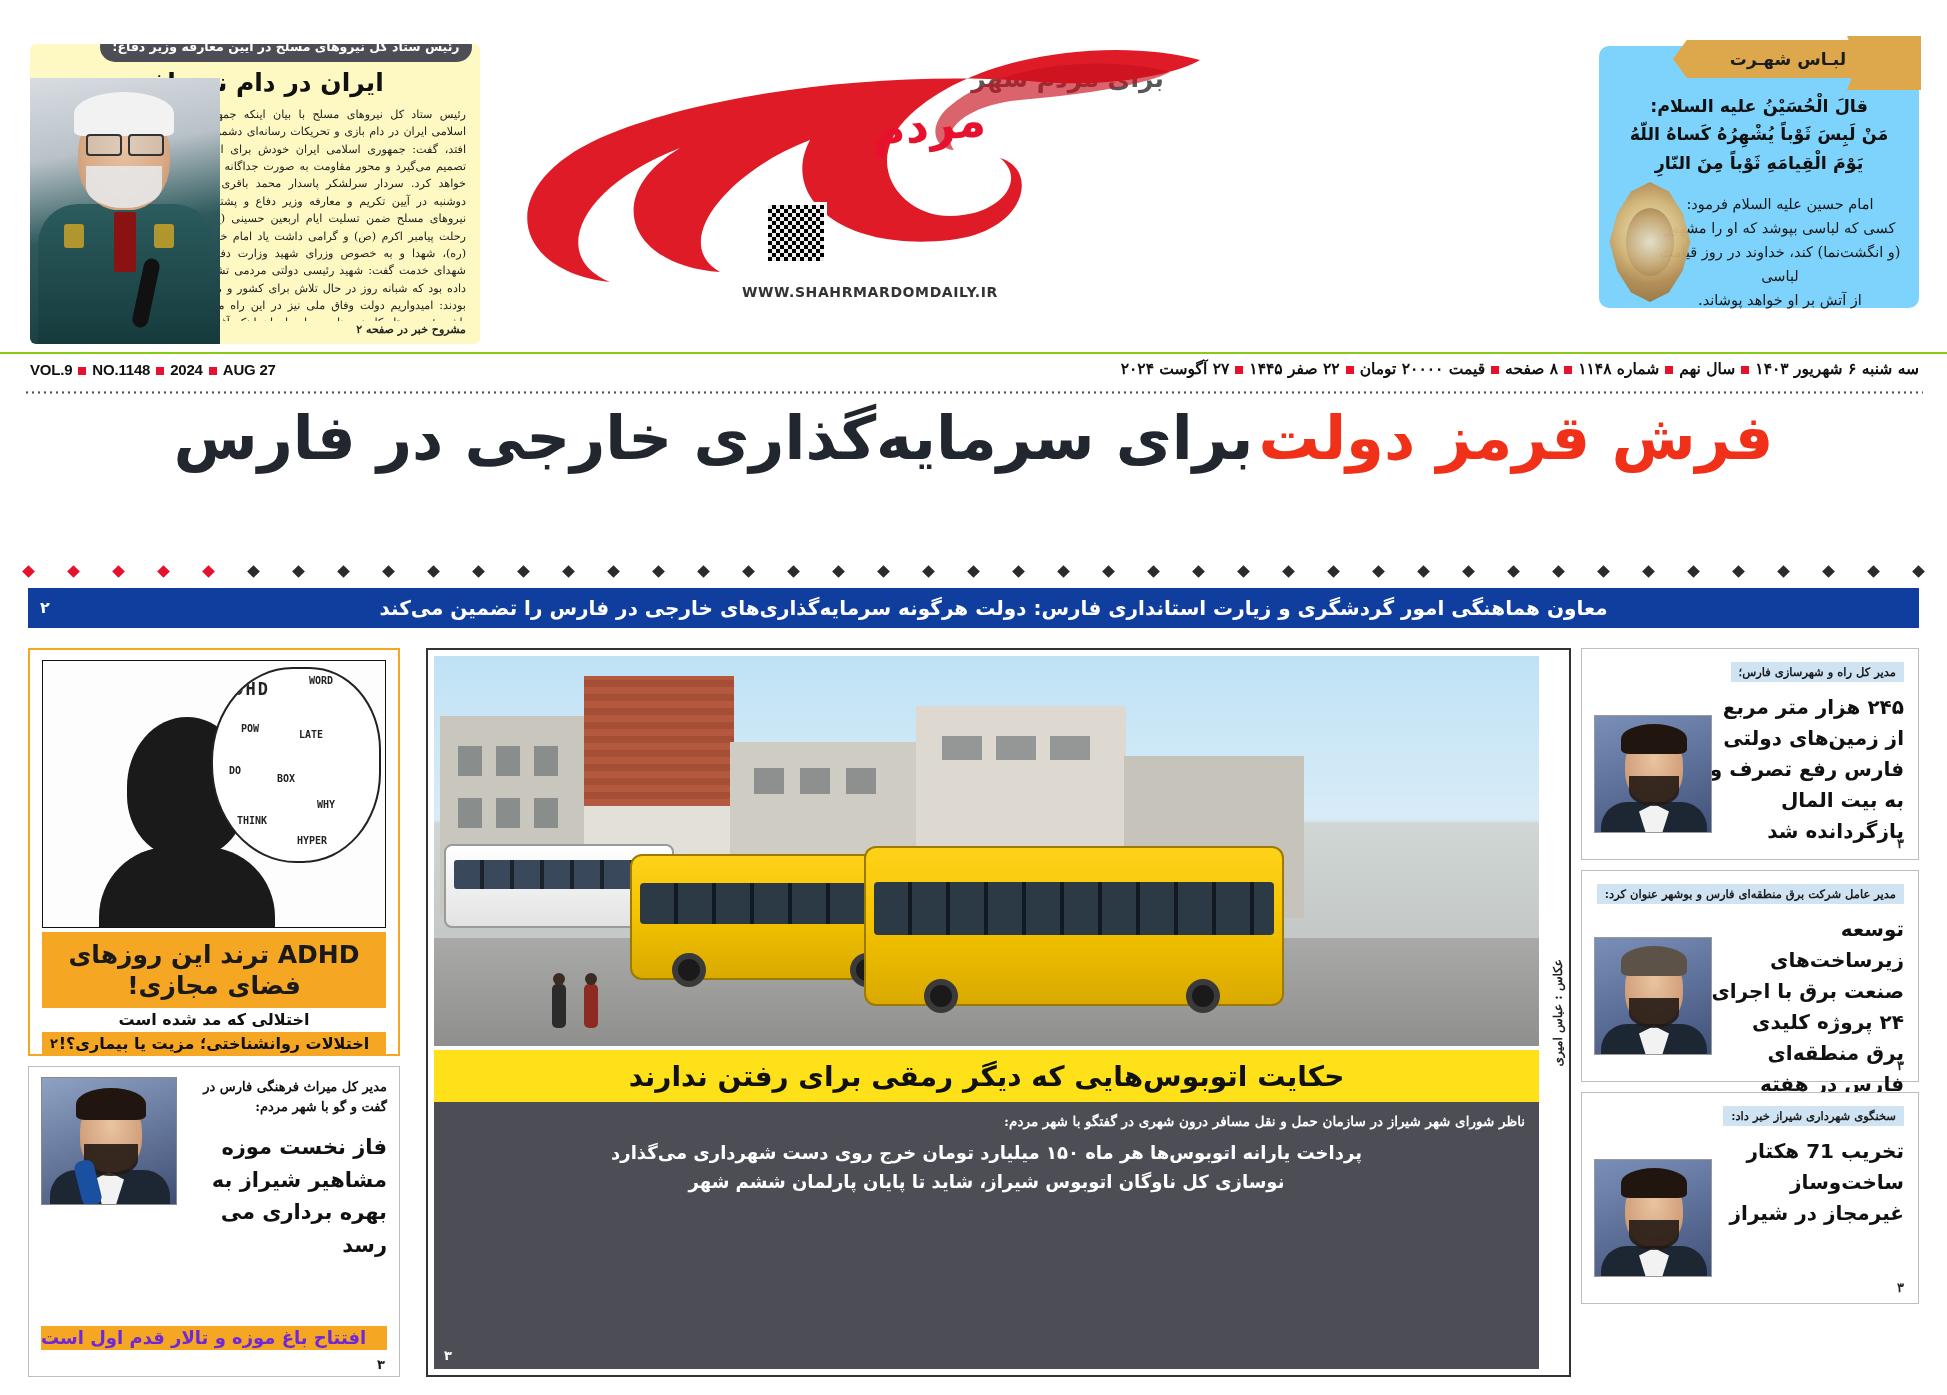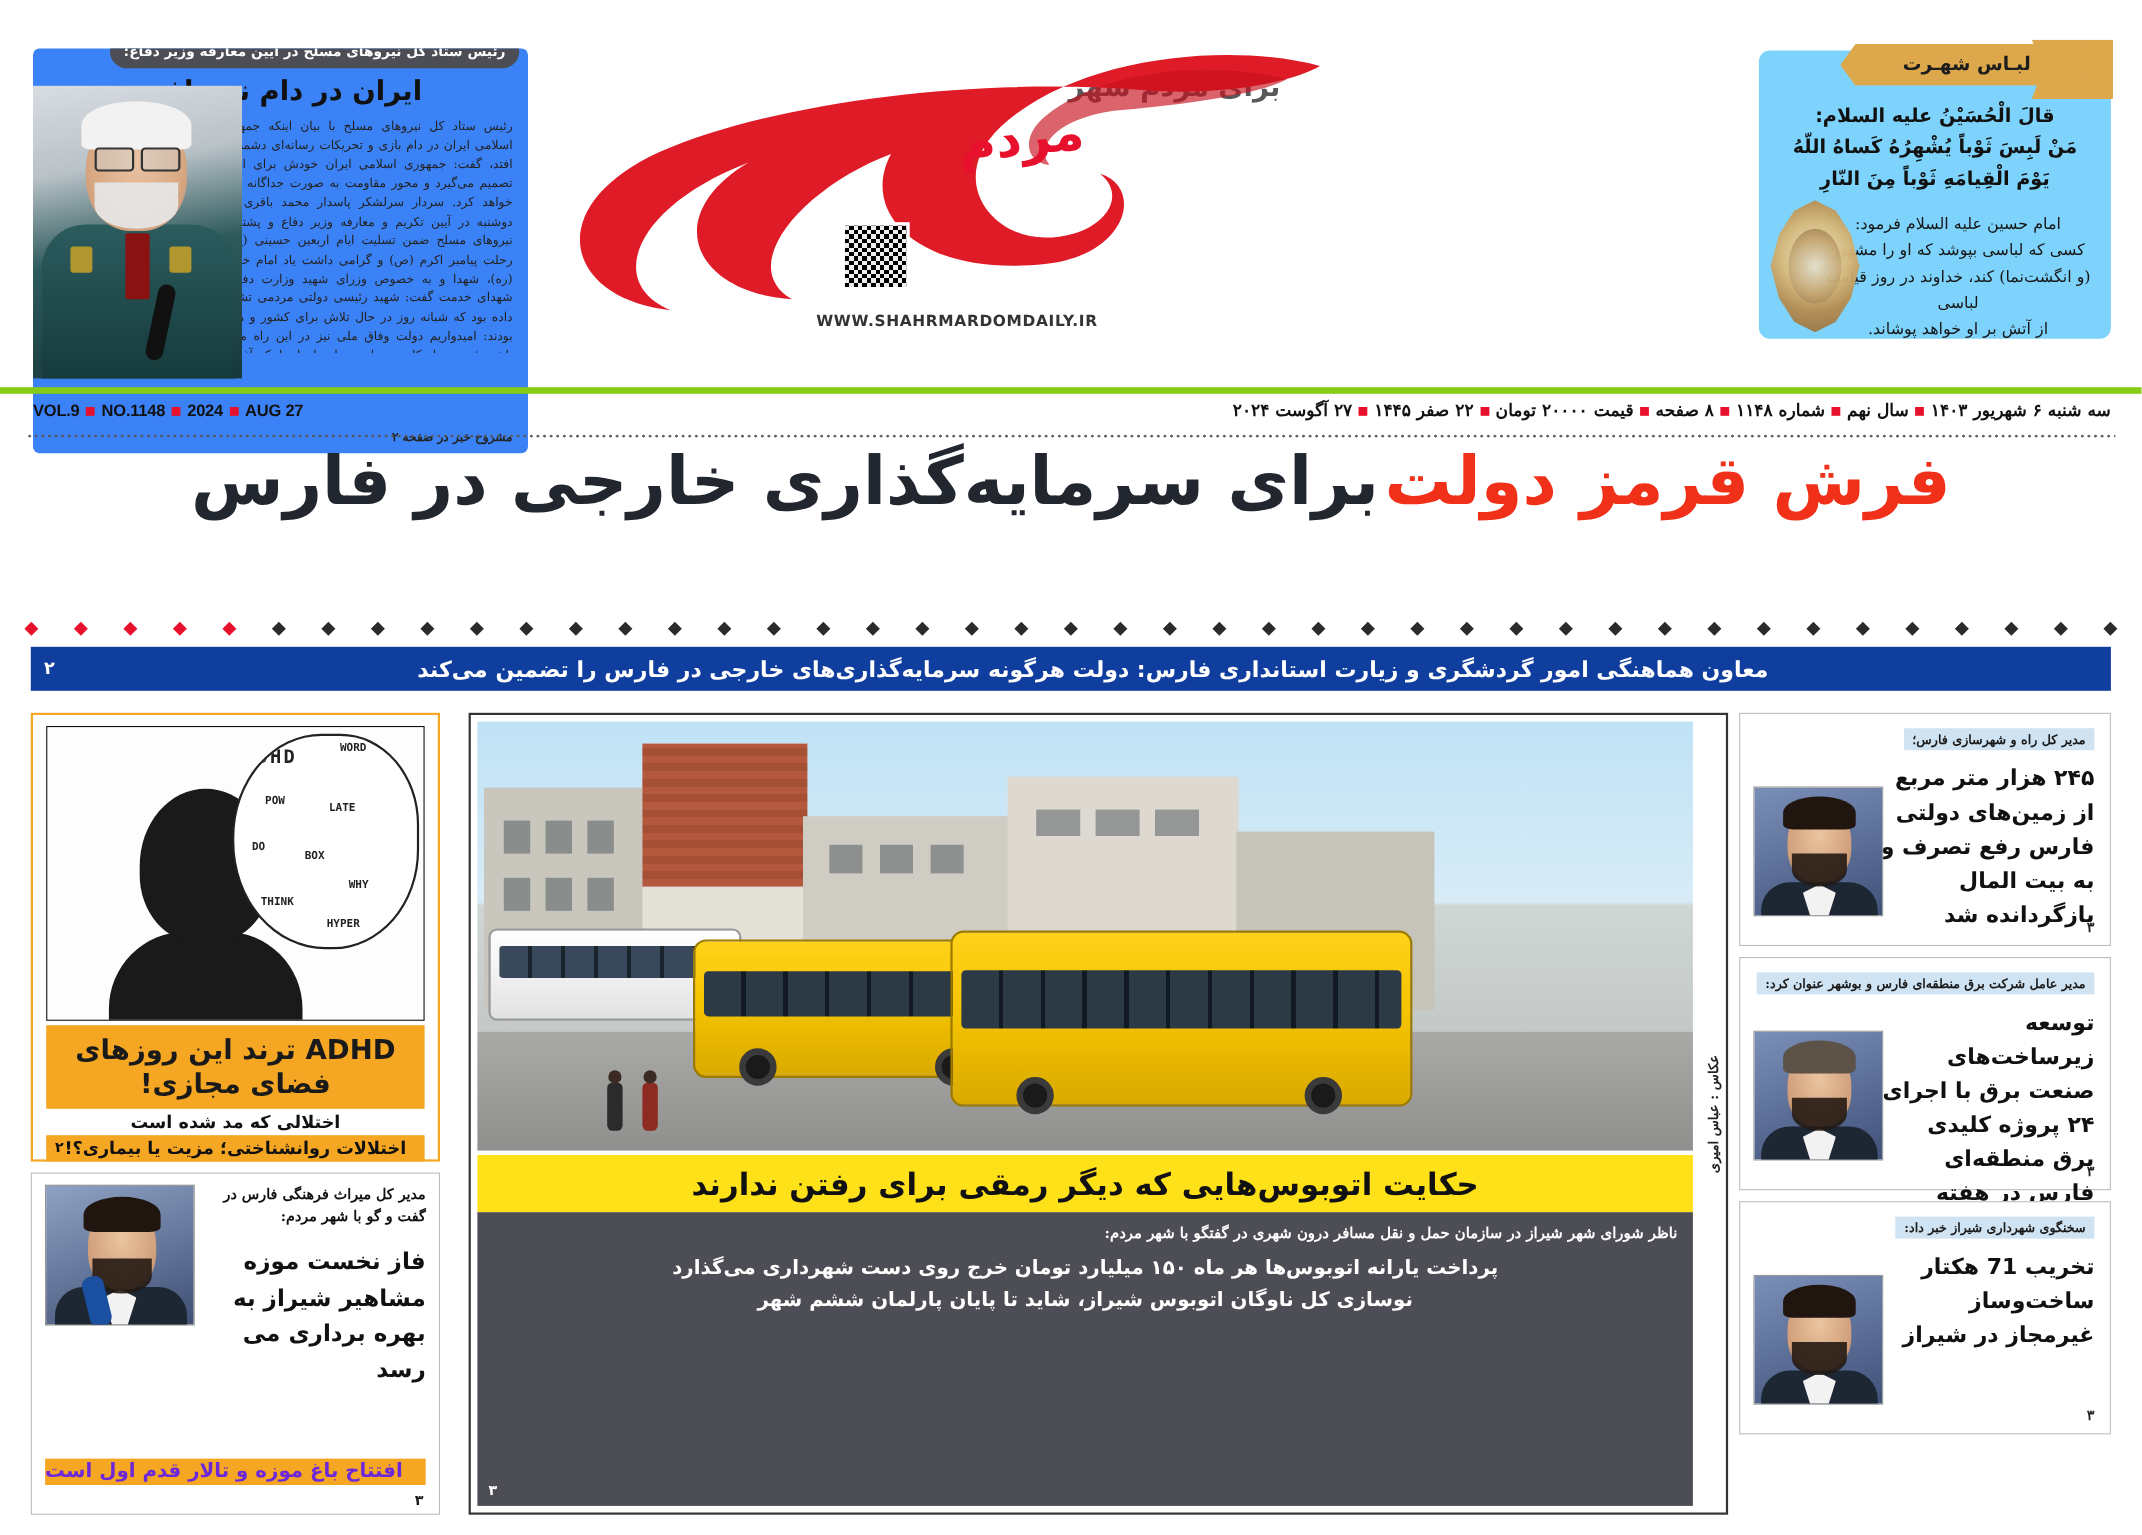--- a/index.html
+++ b/index.html
@@ -10,22 +10,22 @@
     position:relative; overflow:hidden;
     color:#1a1a1a;
   }
   .page { position:relative; width:1947px; height:1395px; background:#fff; }
 
   
   .masthead { position:relative; height:352px; width:100%; }
 
   
   .lead-card {
-    position:absolute; left:30px; top:44px; width:450px; height:368px;
-    background:#3b82f6; border-radius:6px; overflow:hidden;
+    position:absolute; left:30px; top:44px; width:450px; height:300px;
+    background:#fef9c3; border-radius:6px; overflow:hidden;
   }
   .lead-kicker {
     position:absolute; right:8px; top:-12px; left:70px; height:30px;
     background:#4d4d55; color:#fff; border-radius:15px;
     font-size:12.5px; font-weight:bold; line-height:30px;
     text-align:center; white-space:nowrap; overflow:hidden;
     letter-spacing:-.2px;
   }
   .lead-title {
     position:absolute; top:24px; right:14px; left:14px;
@@ -118,21 +118,21 @@
     background:radial-gradient(circle at 50% 42%, #f2e4c2 0%, #d9b878 38%, #b78c50 62%, #8d6a3a 100%);
     clip-path:polygon(50% 0,72% 8%,88% 26%,97% 50%,88% 74%,72% 92%,50% 100%,28% 92%,12% 74%,3% 50%,12% 26%,28% 8%);
     opacity:.95;
   }
   .medallion:after{content:'';position:absolute;inset:22%;border-radius:50%;
     background:radial-gradient(circle,#e8e0c8 0%,#c9a56c 60%,#9c7540 100%);}
 
   
   .infobar {
     position:absolute; left:0; right:0; top:352px; height:40px;
-    border-top:6px solid #84cc16;
+    border-top:2px solid #84cc16;
   }
   .info-en {
     position:absolute; left:30px; top:7px; direction:ltr;
     font-size:15px; font-weight:bold; color:#111;
     font-family:"Liberation Sans",sans-serif; letter-spacing:-.2px;
   }
   .info-fa {
     position:absolute; right:28px; top:5px;
     font-size:15.5px; font-weight:bold; color:#111;
     font-family:"DejaVu Serif","Liberation Serif",serif;

